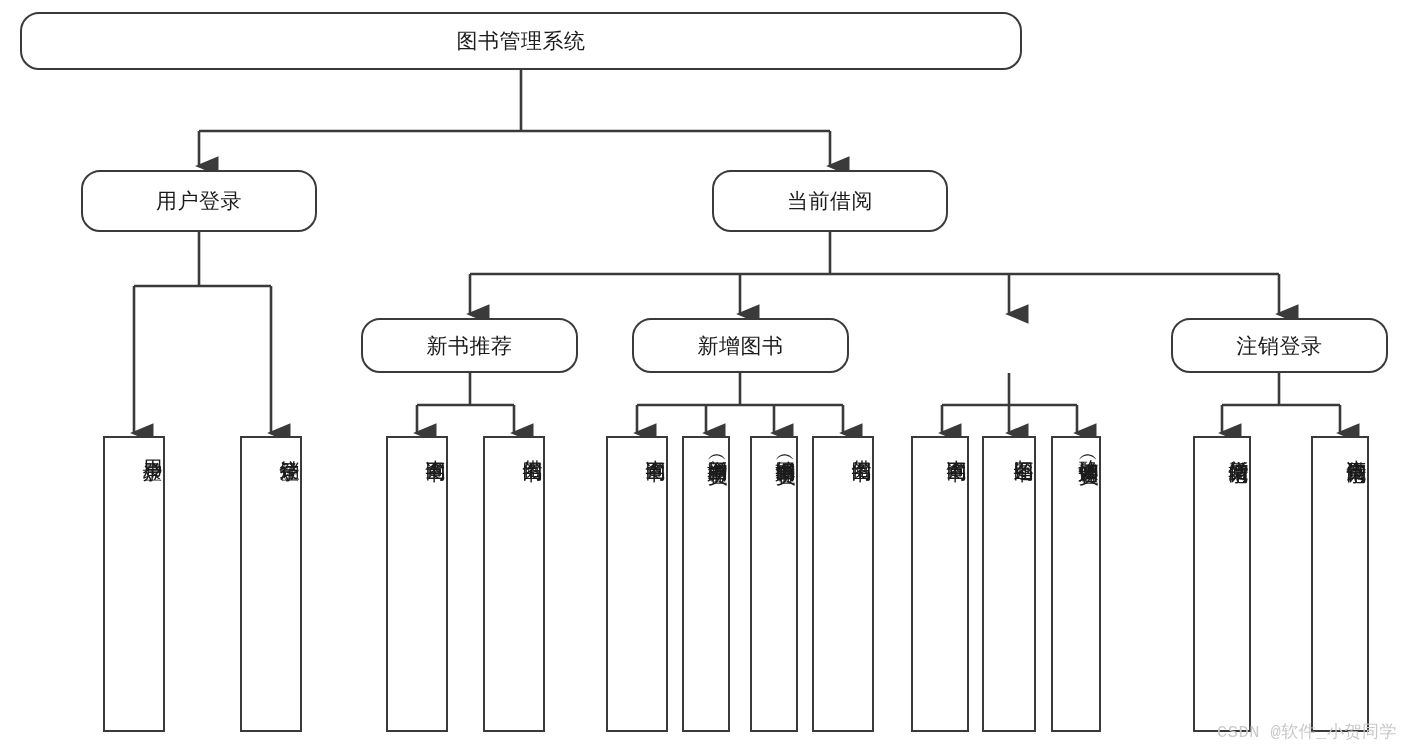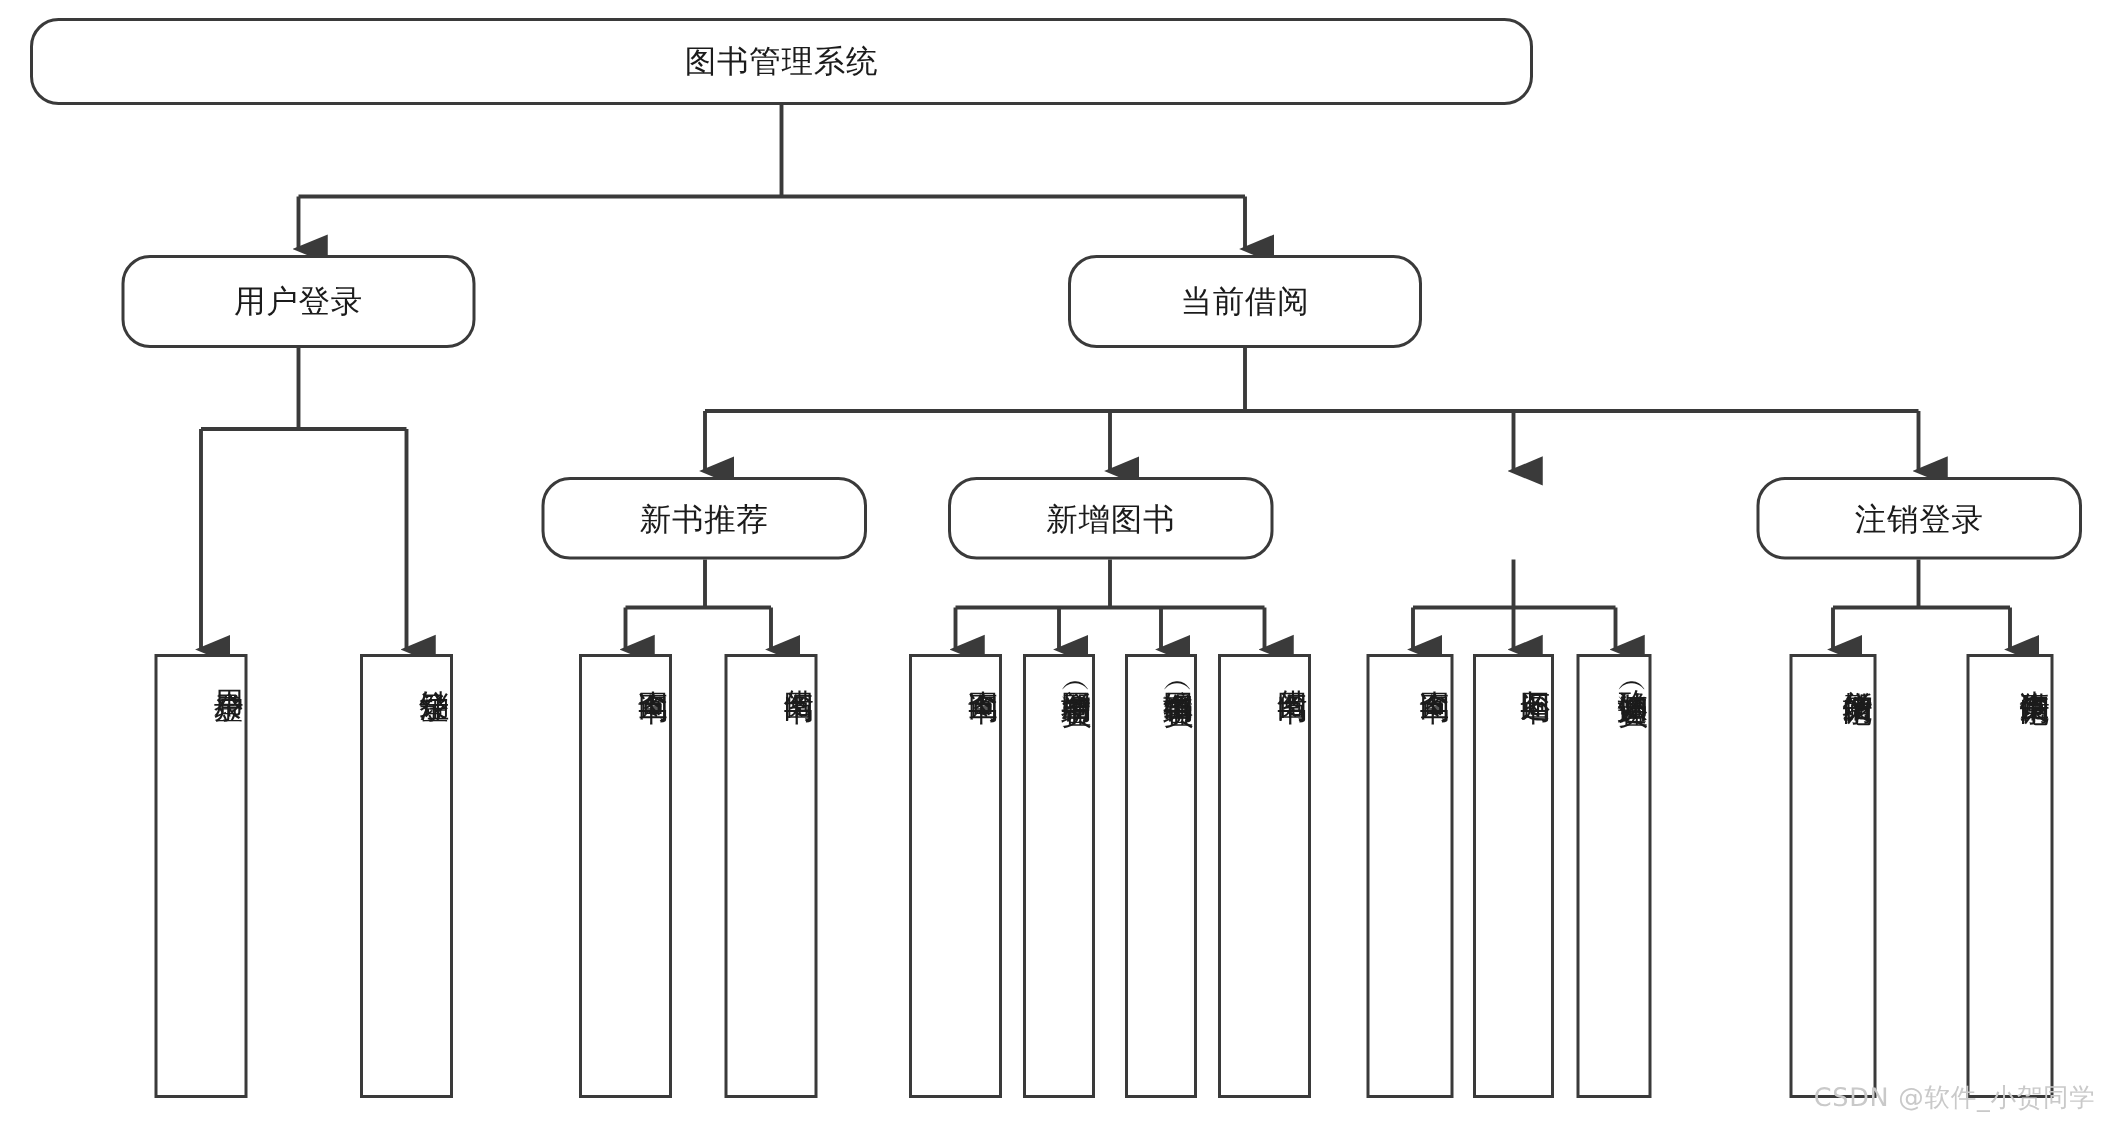--- a/index.html
+++ b/index.html
@@ -65,20 +65,21 @@
     text-align: center;
   }
   .watermark {
     position: absolute;
     right: 8px;
     bottom: 4px;
     font-size: 17px;
     color: #c9c9c9;
     letter-spacing: 0.5px;
     white-space: nowrap;
+    font-family: Liberation Mono, monospace;
   }
 </style>
 </head>
 <body>
 
 <div id="diagram-root">
 
   <svg class="connectors" viewBox="0 0 1405 747" xmlns="http://www.w3.org/2000/svg">
     <defs>
       <marker id="arrow" viewBox="0 0 12 12" refX="6" refY="10" markerWidth="9" markerHeight="9" orient="auto-start-reverse">

